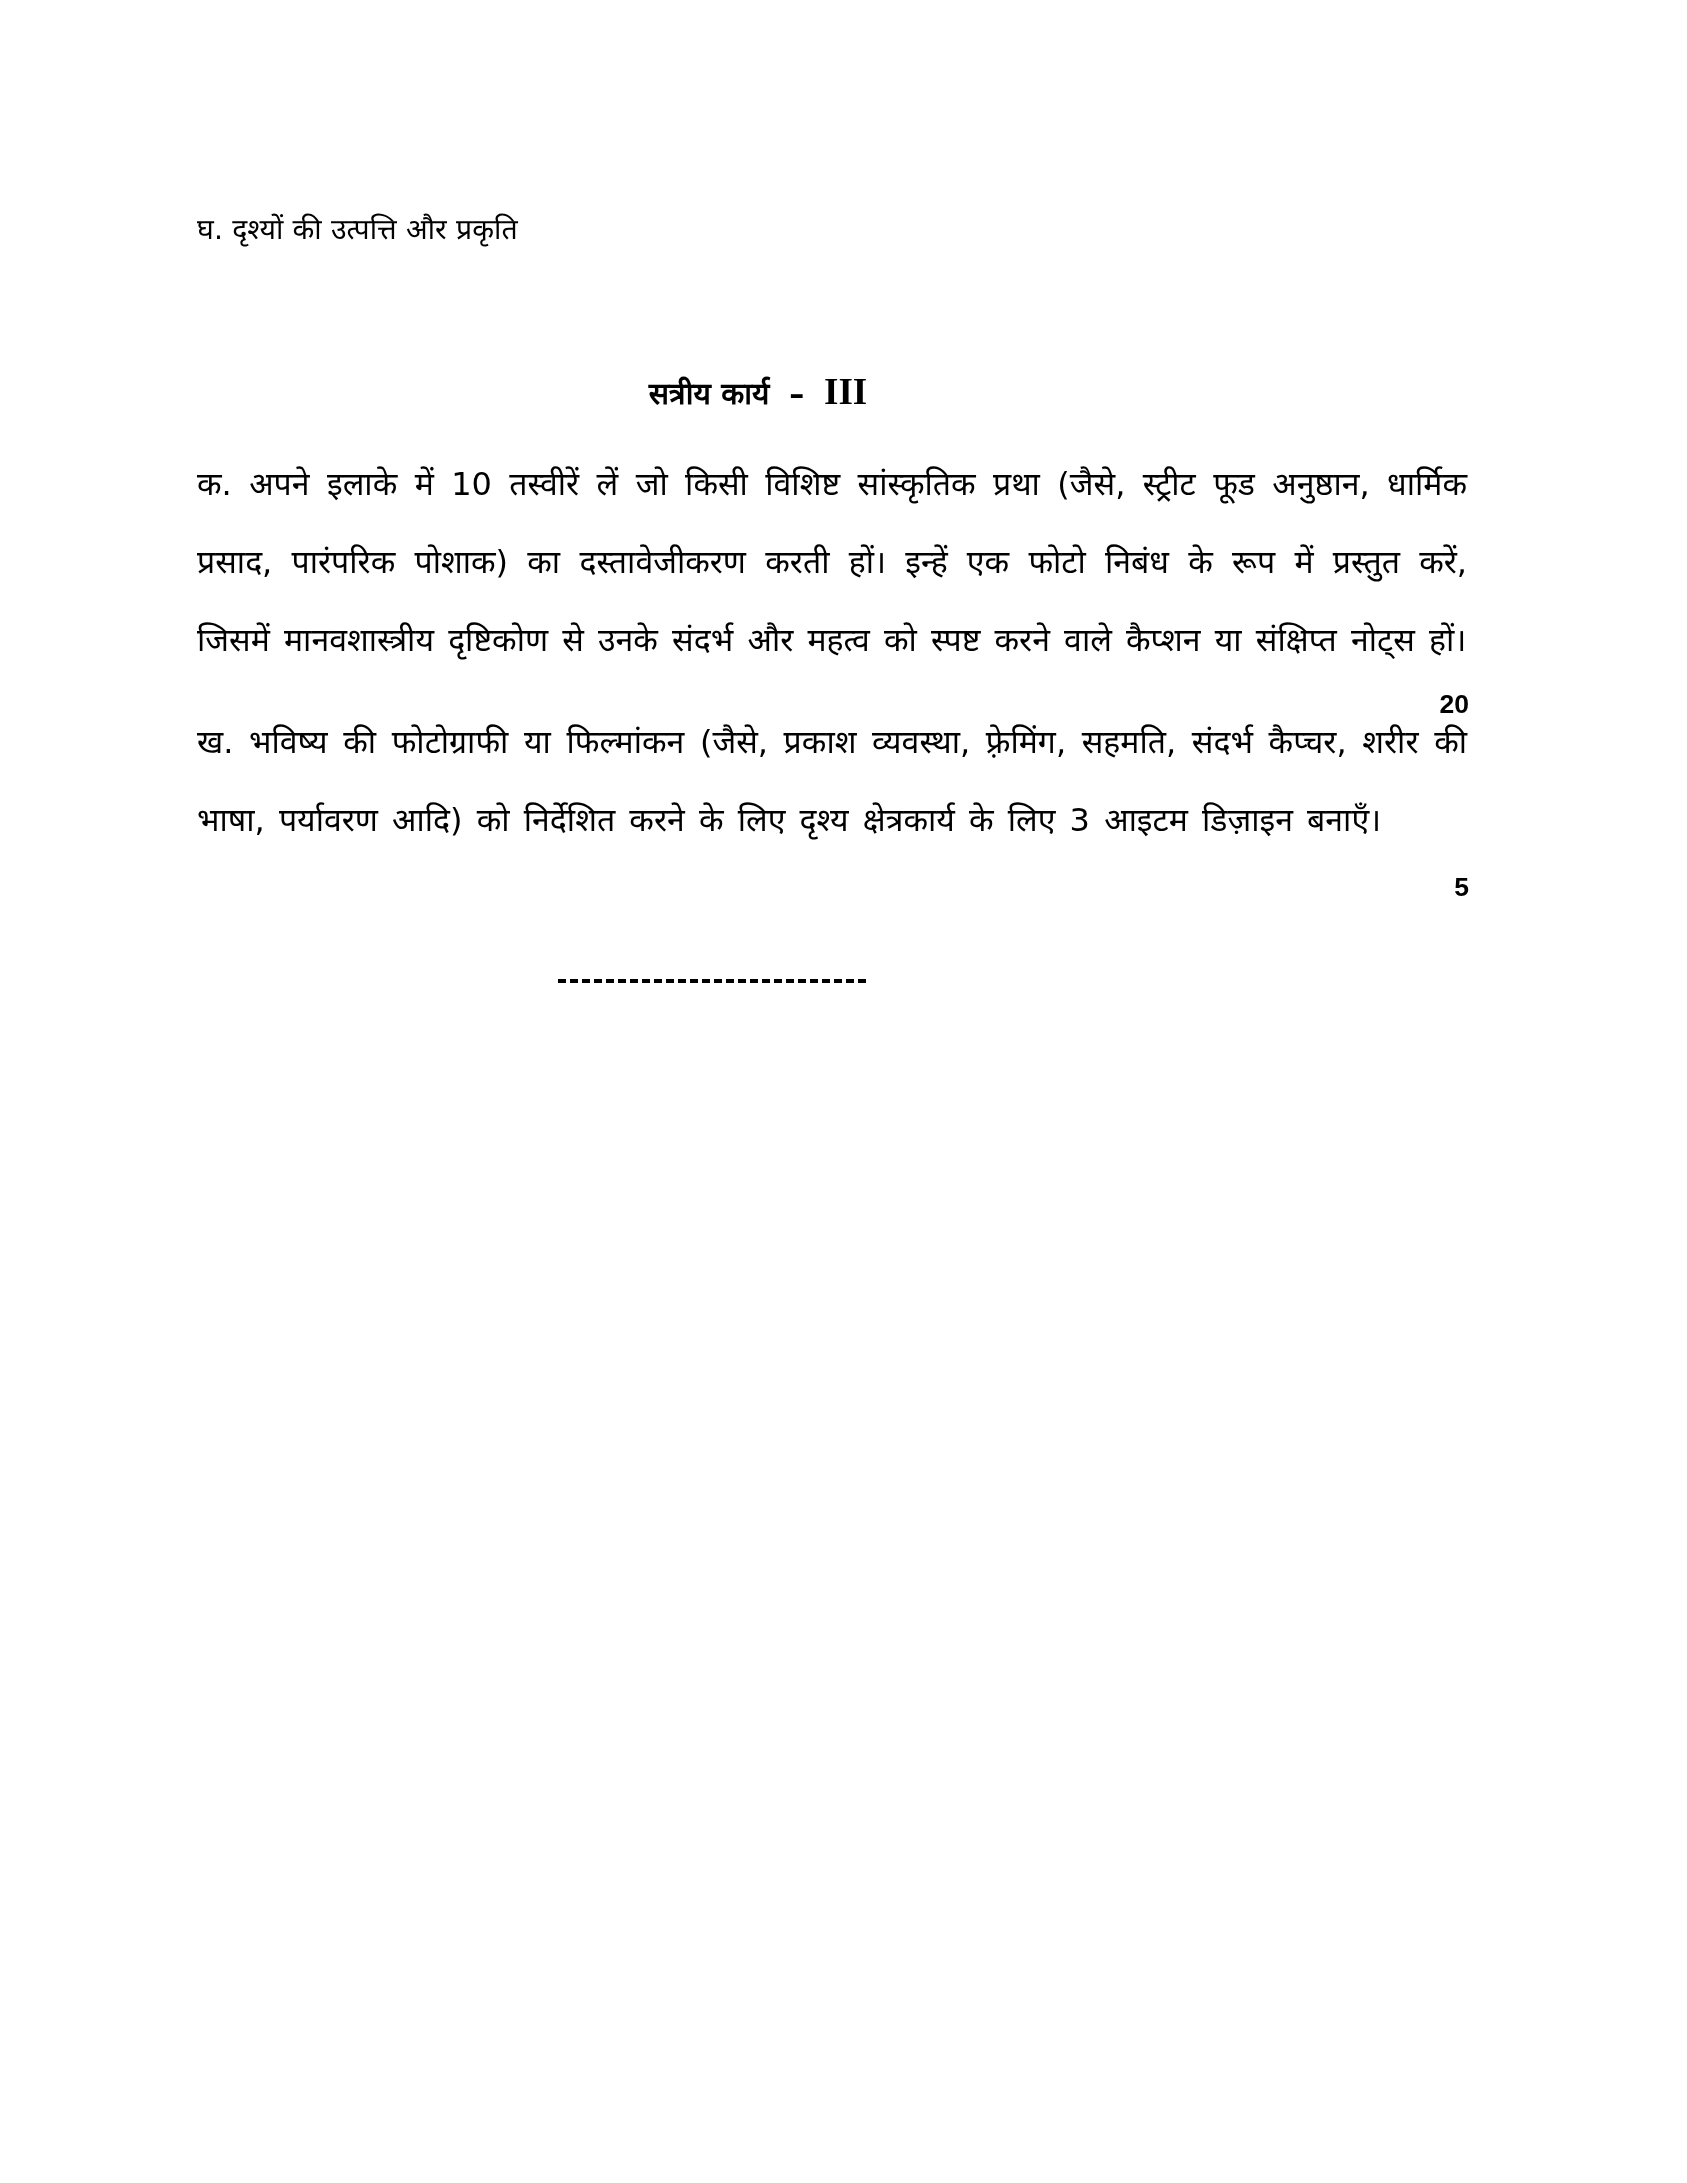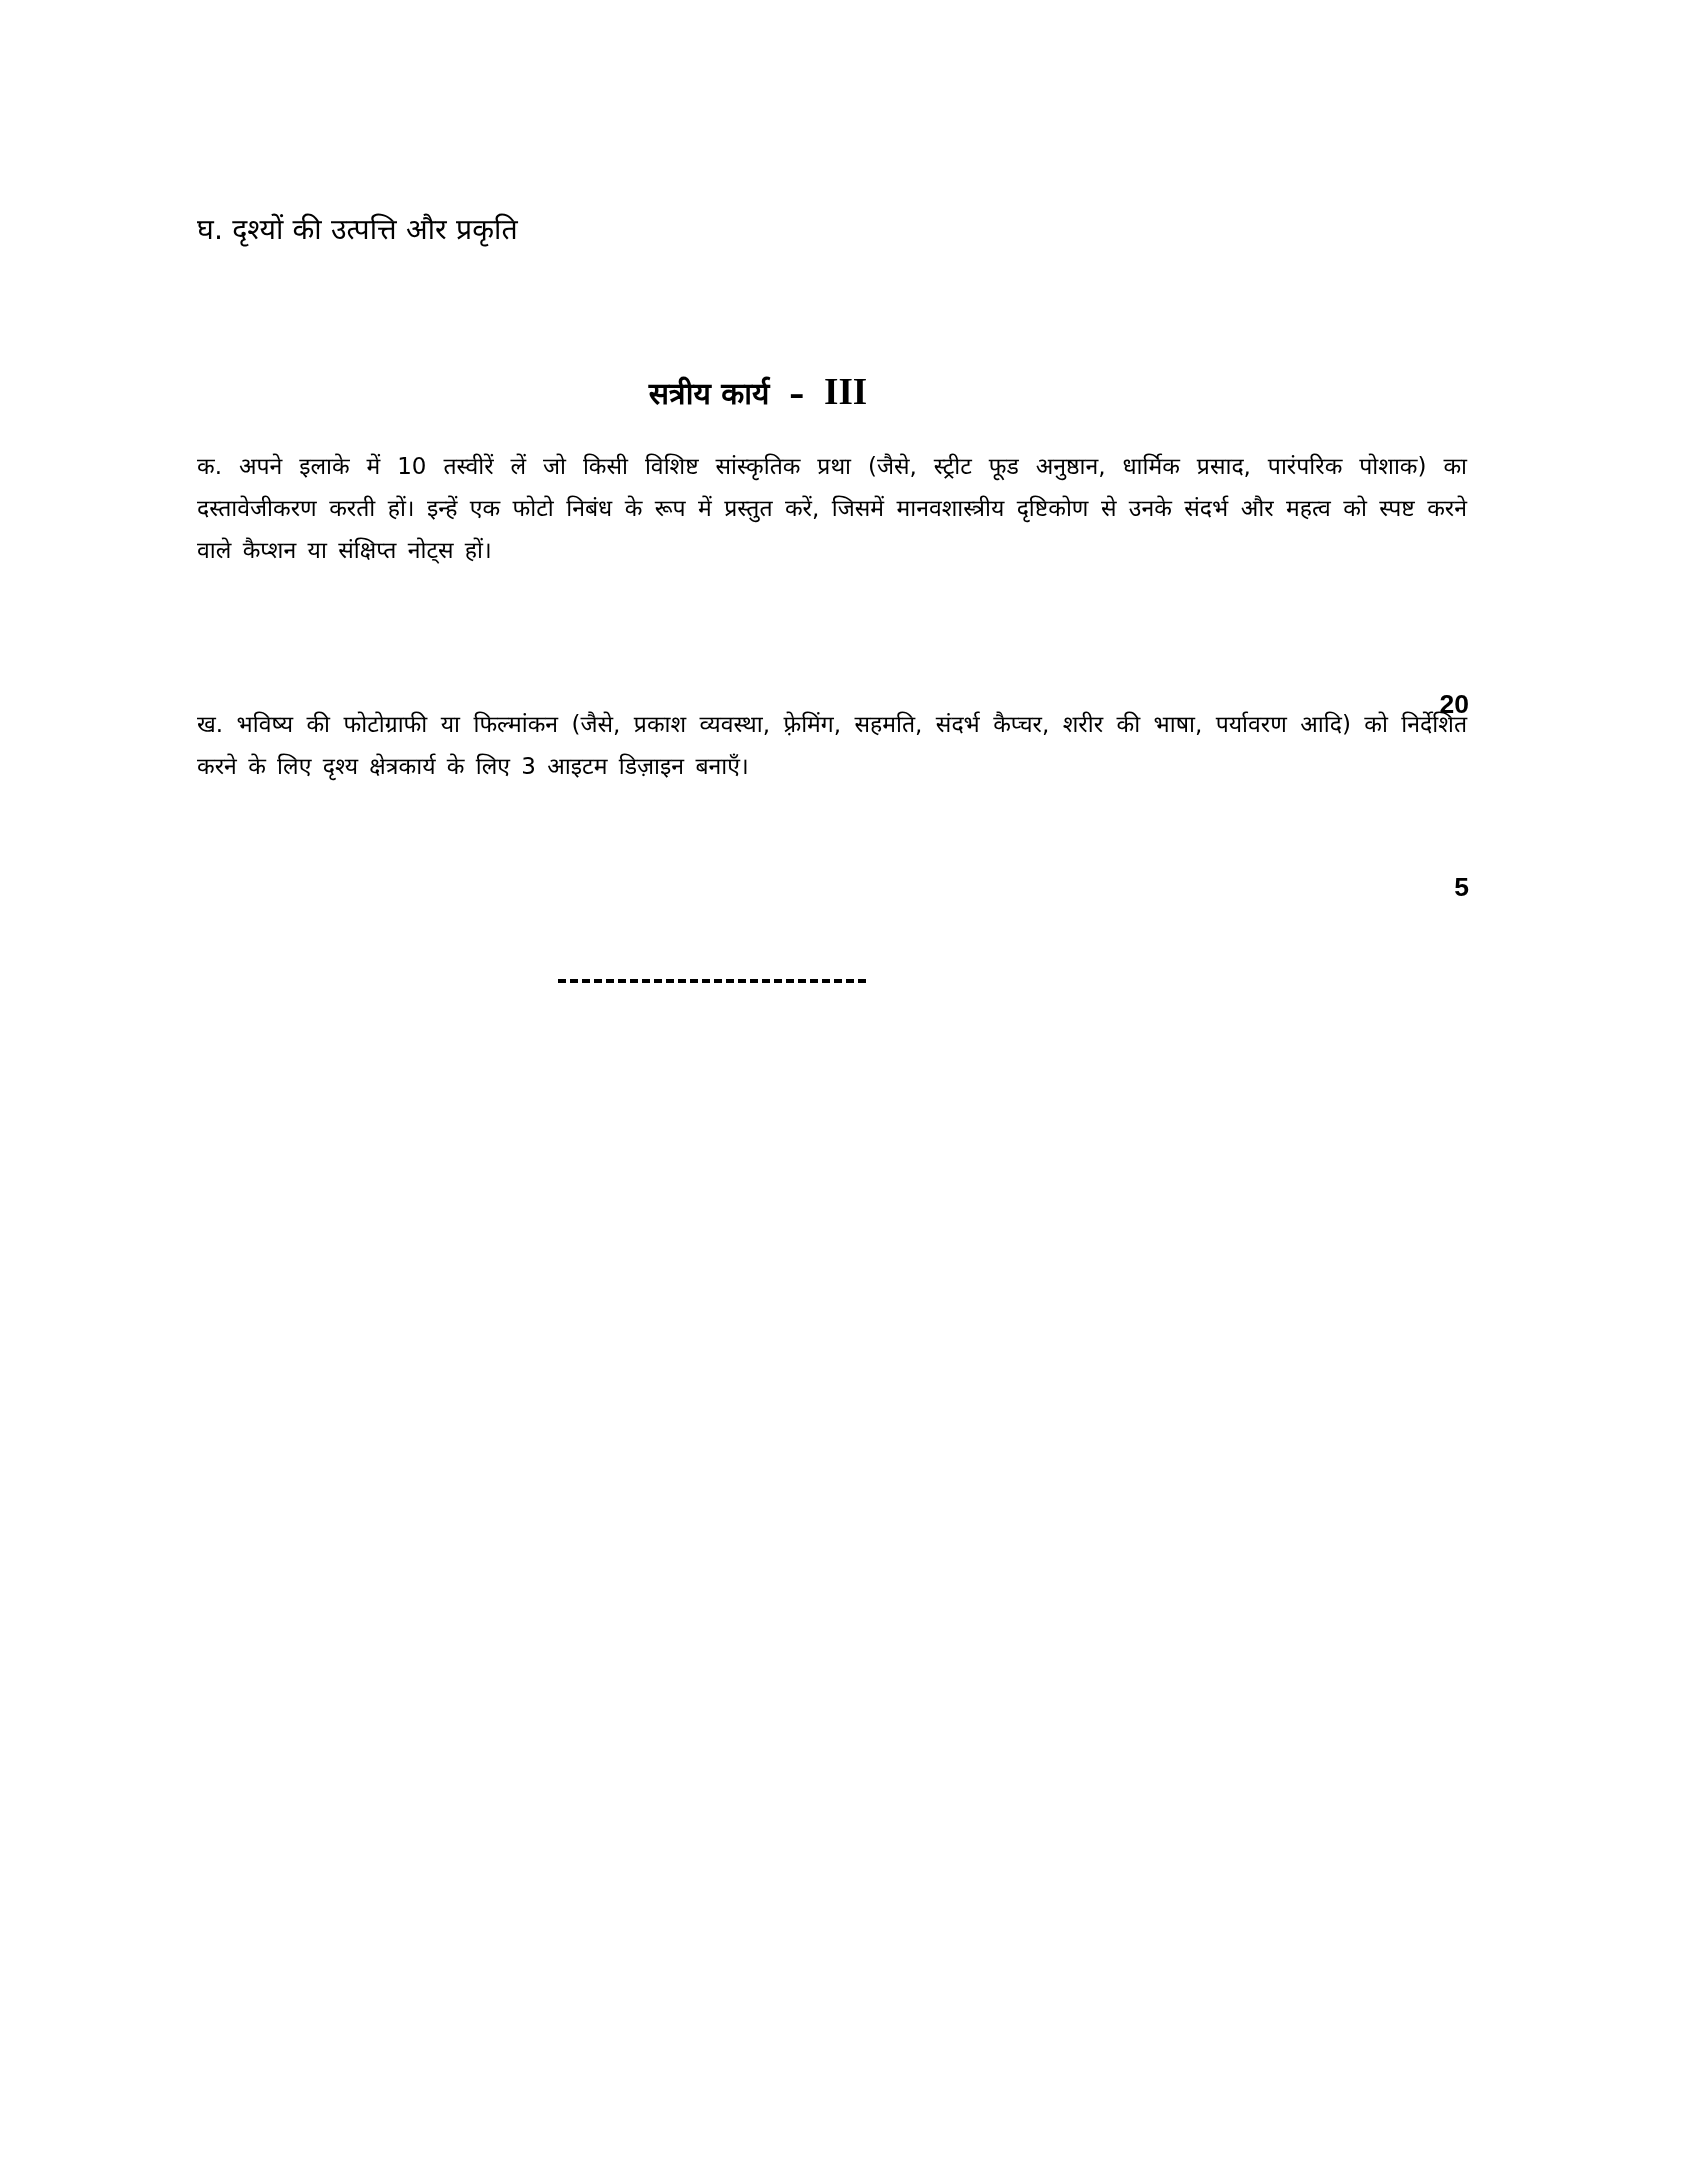--- a/index.html
+++ b/index.html
@@ -27,22 +27,22 @@
       left: 197px;
       font-size: 28.4px;
       line-height: 40px;
       white-space: nowrap;
       letter-spacing: 0.1px;
     }
     .para {
       position: absolute;
       left: 197px;
       width: 1270px;
-      font-size: 23px;
-      line-height: 42px;
+      font-size: 32px;
+      line-height: 78px;
       text-align: justify;
       text-align-last: left;
       word-spacing: 4px;
     }
     .heading {
       position: absolute;
       left: 0;
       width: 1516px;
       top: 357px;
       text-align: center;

